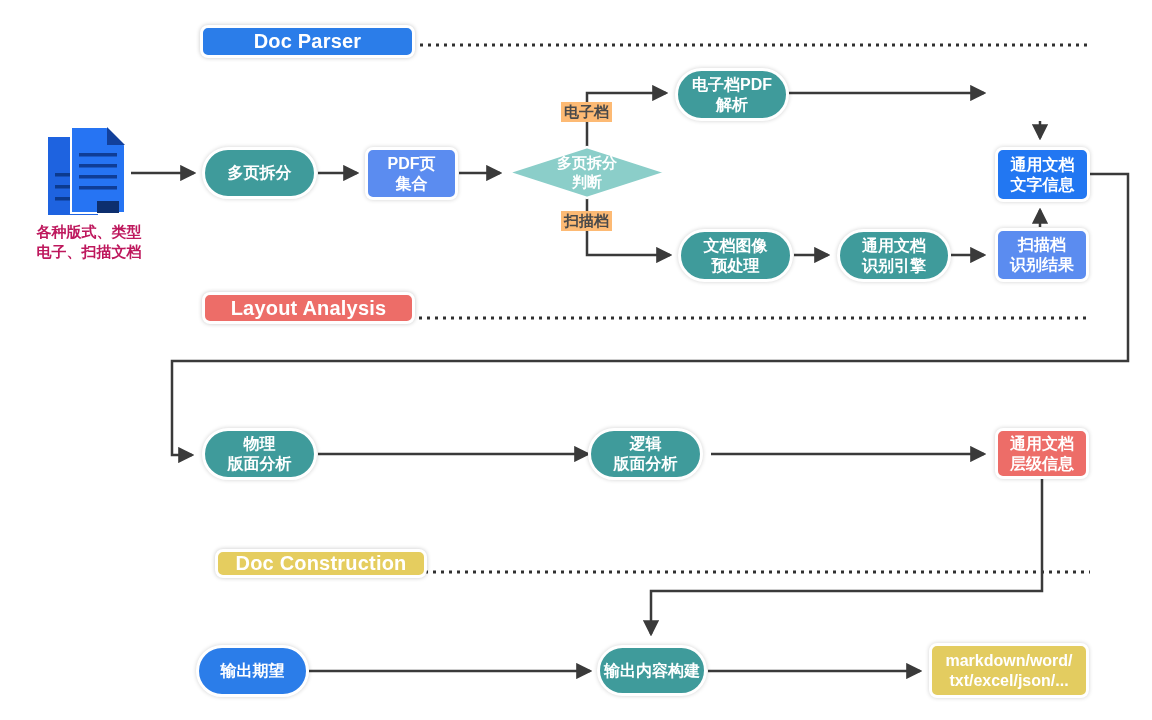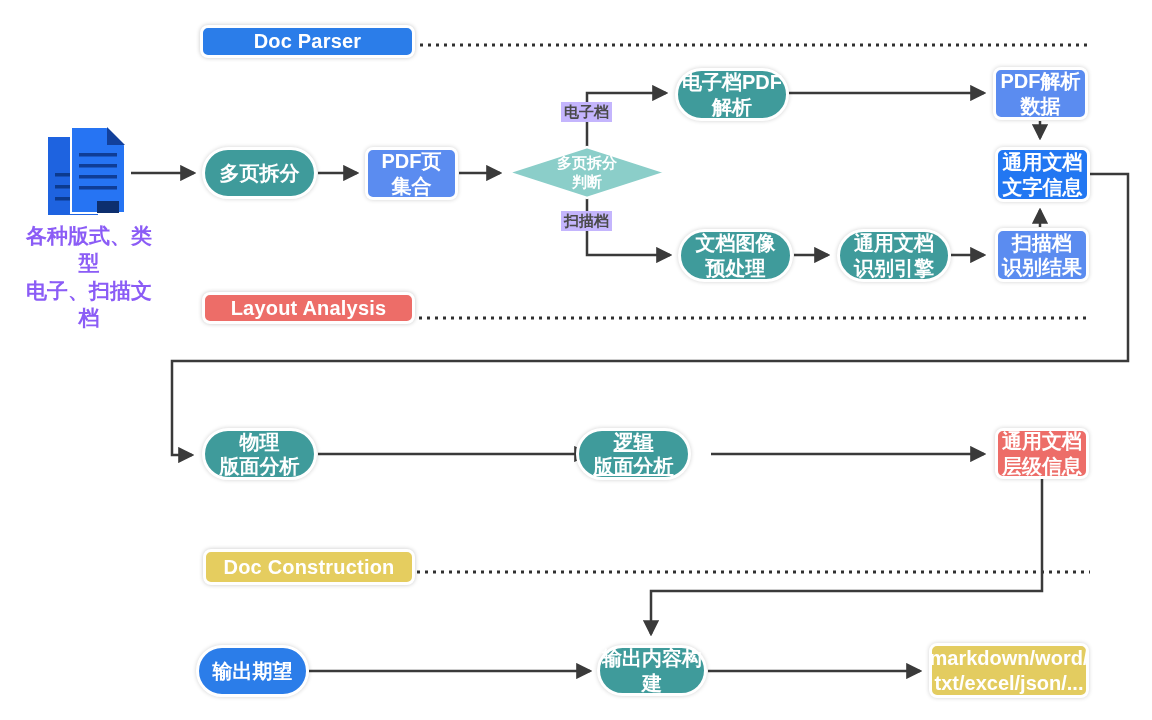--- a/index.html
+++ b/index.html
@@ -3,21 +3,21 @@
 <meta charset="utf-8">
 <style>
   html,body{margin:0;padding:0;background:#fff;}
   .canvas{
     position:relative;width:1152px;height:720px;background:#ffffff;overflow:hidden;
     font-family:"Liberation Sans","DejaVu Sans",sans-serif;
   }
   .wires{position:absolute;left:0;top:0;width:1152px;height:720px;}
   .node{
     position:absolute;box-sizing:border-box;display:flex;align-items:center;justify-content:center;
-    color:#fff;font-weight:bold;font-size:20px;text-align:center;line-height:1.22;
+    color:#fff;font-weight:bold;font-size:16px;text-align:center;line-height:1.22;
     white-space:pre-line;border:3px solid #ffffff;box-shadow:0 0 4px rgba(0,0,0,.18);
   }
   .teal{background:#3f9b9b;border-radius:27px;}
   .blue{background:#5b8cf0;border-radius:8px;}
   .brightblue{background:#2277f2;border-radius:8px;}
   .bluepill{background:#2b7de9;border-radius:27px;font-family:Liberation Serif, serif;}
   .red{background:#ed6d68;border-radius:8px;}
   .yellow{background:#e3cc60;border-radius:8px;}
   .header{
     position:absolute;box-sizing:border-box;display:flex;align-items:center;justify-content:center;
@@ -25,25 +25,25 @@
     box-shadow:0 0 4px rgba(0,0,0,.22);letter-spacing:.2px;
   }
   .hdr-blue{background:#2b7de9;}
   .hdr-red{background:#ed6d68;}
   .hdr-yellow{background:#e5cd5f;}
   .decision-label{
     position:absolute;display:flex;align-items:center;justify-content:center;
     color:#fff;font-weight:bold;font-size:15px;text-align:center;line-height:1.25;white-space:pre-line;
   }
   .edge-label{
-    position:absolute;background:#c4b5fd;color:#4a4a4a;font-weight:bold;font-size:15px;
+    position:absolute;background:#fdba74;color:#4a4a4a;font-weight:bold;font-size:15px;
     padding:0 3px;line-height:20px;
   }
   .caption{
-    position:absolute;color:#8b5cf6;font-weight:bold;font-size:21px;text-align:center;
+    position:absolute;color:#be185d;font-weight:bold;font-size:15px;text-align:center;
     line-height:1.3;white-space:pre-line;
   }
   .doc-icon{position:absolute;}
 </style>
 </head>
 <body>
 
 <div class="canvas">
 
   <svg class="wires" viewBox="0 0 1152 720" xmlns="http://www.w3.org/2000/svg">
@@ -88,48 +88,46 @@
     <rect x="34" y="39" width="38" height="3.5" fill="#0f3d96"></rect>
     <rect x="34" y="50" width="38" height="3.5" fill="#0f3d96"></rect>
     <rect x="34" y="61" width="38" height="3.5" fill="#0f3d96"></rect>
     <rect x="52" y="76" width="22" height="12" fill="#0d2f6e"></rect>
   </svg>
   <div class="caption" style="left:19px;top:222px;width:140px;">各种版式、类型
 电子、扫描文档</div>
 
   <div class="header hdr-red" style="left:202px;top:292px;width:213px;height:32px;">Layout Analysis</div>
   <div class="header hdr-blue" style="left:200px;top:25px;width:215px;height:33px;">Doc Parser</div>
-  <div class="header hdr-yellow" style="left:203px;top:549px;width:212px;height:36px;">Doc Construction</div>
+  <div class="header hdr-yellow" style="left:215px;top:549px;width:212px;height:29px;">Doc Construction</div>
 
   <div class="node teal" style="left:202px;top:147px;width:115px;height:52px;">多页拆分</div>
   <div class="node blue" style="left:365px;top:147px;width:93px;height:53px;">PDF页
 集合</div>
   <div class="decision-label" style="left:517px;top:149px;width:140px;height:47px;">多页拆分
 判断</div>
 
   <div class="edge-label" style="left:561px;top:102px;">电子档</div>
   <div class="edge-label" style="left:561px;top:211px;">扫描档</div>
 
   <div class="node teal" style="left:675px;top:68px;width:114px;height:53px;">电子档PDF
 解析</div>
-  <div class="node blue" style="left:993px;top:67px;width:95px;height:53px;">PDF解析
-数据</div>
   <div class="node brightblue" style="left:995px;top:147px;width:95px;height:55px;">通用文档
 文字信息</div>
 
   <div class="node teal" style="left:678px;top:229px;width:115px;height:53px;">文档图像
 预处理</div>
   <div class="node teal" style="left:837px;top:229px;width:114px;height:53px;">通用文档
 识别引擎</div>
   <div class="node blue" style="left:995px;top:228px;width:94px;height:54px;">扫描档
 识别结果</div>
 
   <div class="node teal" style="left:202px;top:428px;width:115px;height:52px;">物理
 版面分析</div>
-  <div class="node teal" style="left:576px;top:428px;width:115px;height:52px;text-decoration:underline;">逻辑
+  <div class="node teal" style="left:588px;top:428px;width:115px;height:52px;">逻辑
 版面分析</div>
   <div class="node red" style="left:995px;top:428px;width:94px;height:51px;">通用文档
 层级信息</div>
 
   <div class="node bluepill" style="left:196px;top:645px;width:113px;height:52px;">输出期望</div>
   <div class="node teal" style="left:597px;top:645px;width:110px;height:51px;">输出内容构建</div>
   <div class="node yellow" style="left:929px;top:643px;width:160px;height:55px;">markdown/word/
 txt/excel/json/...</div>
 
 </div>

